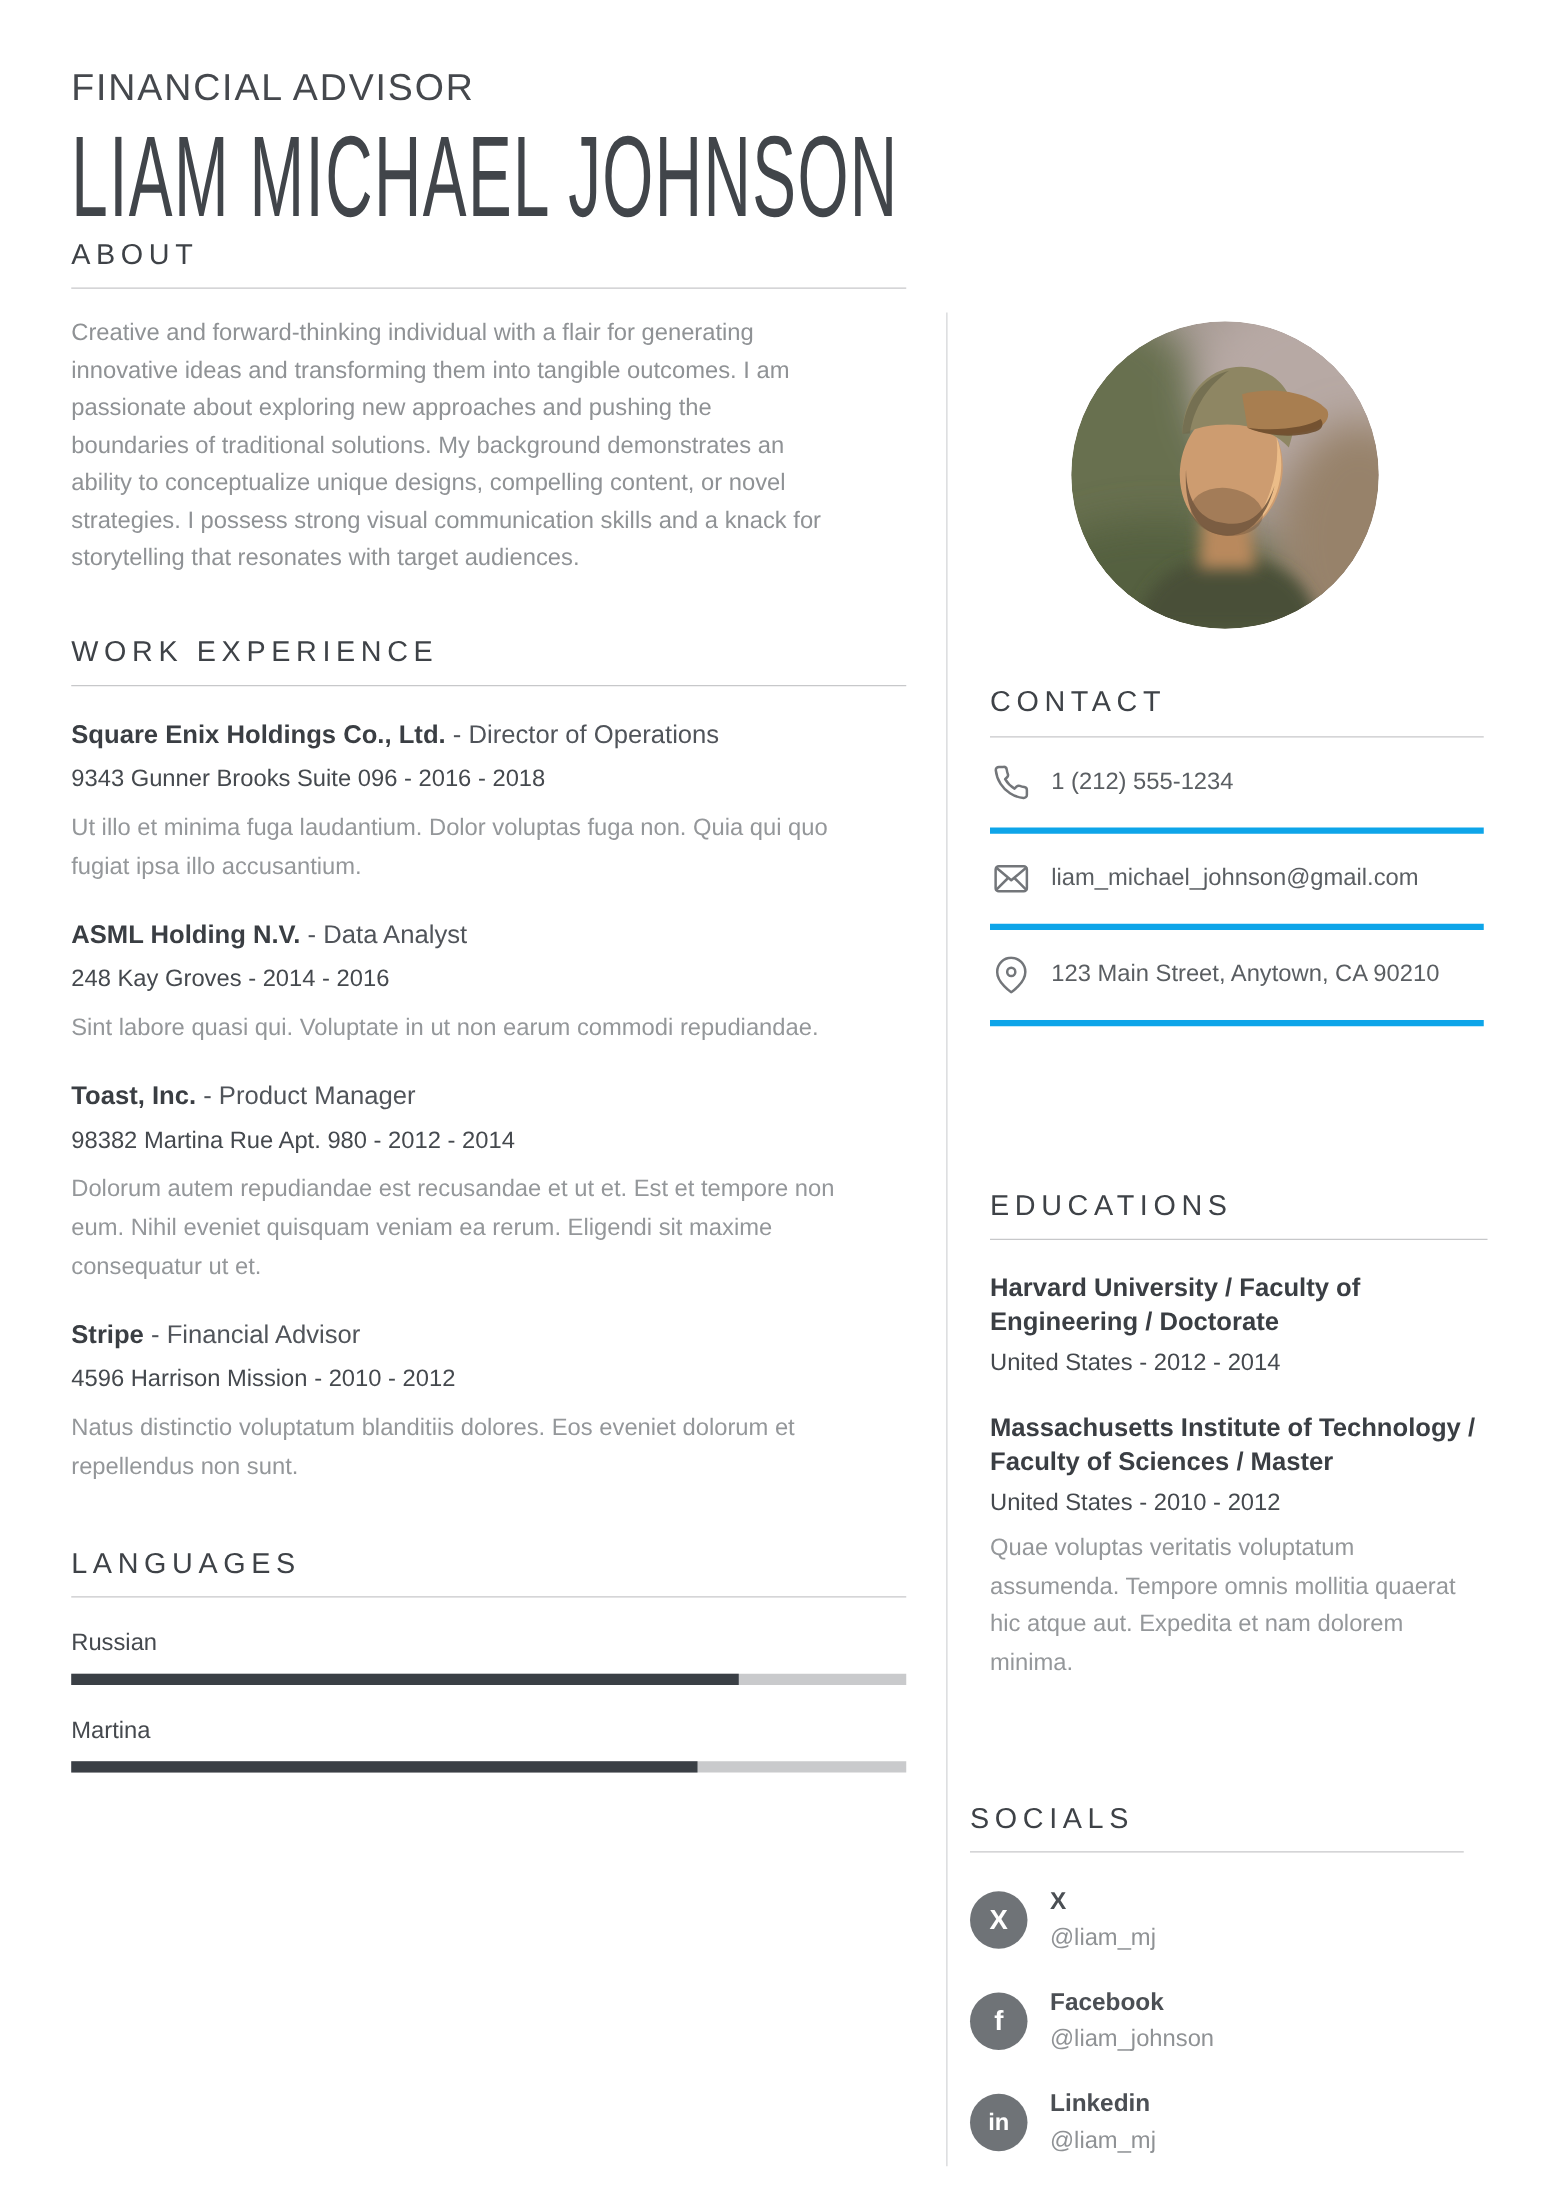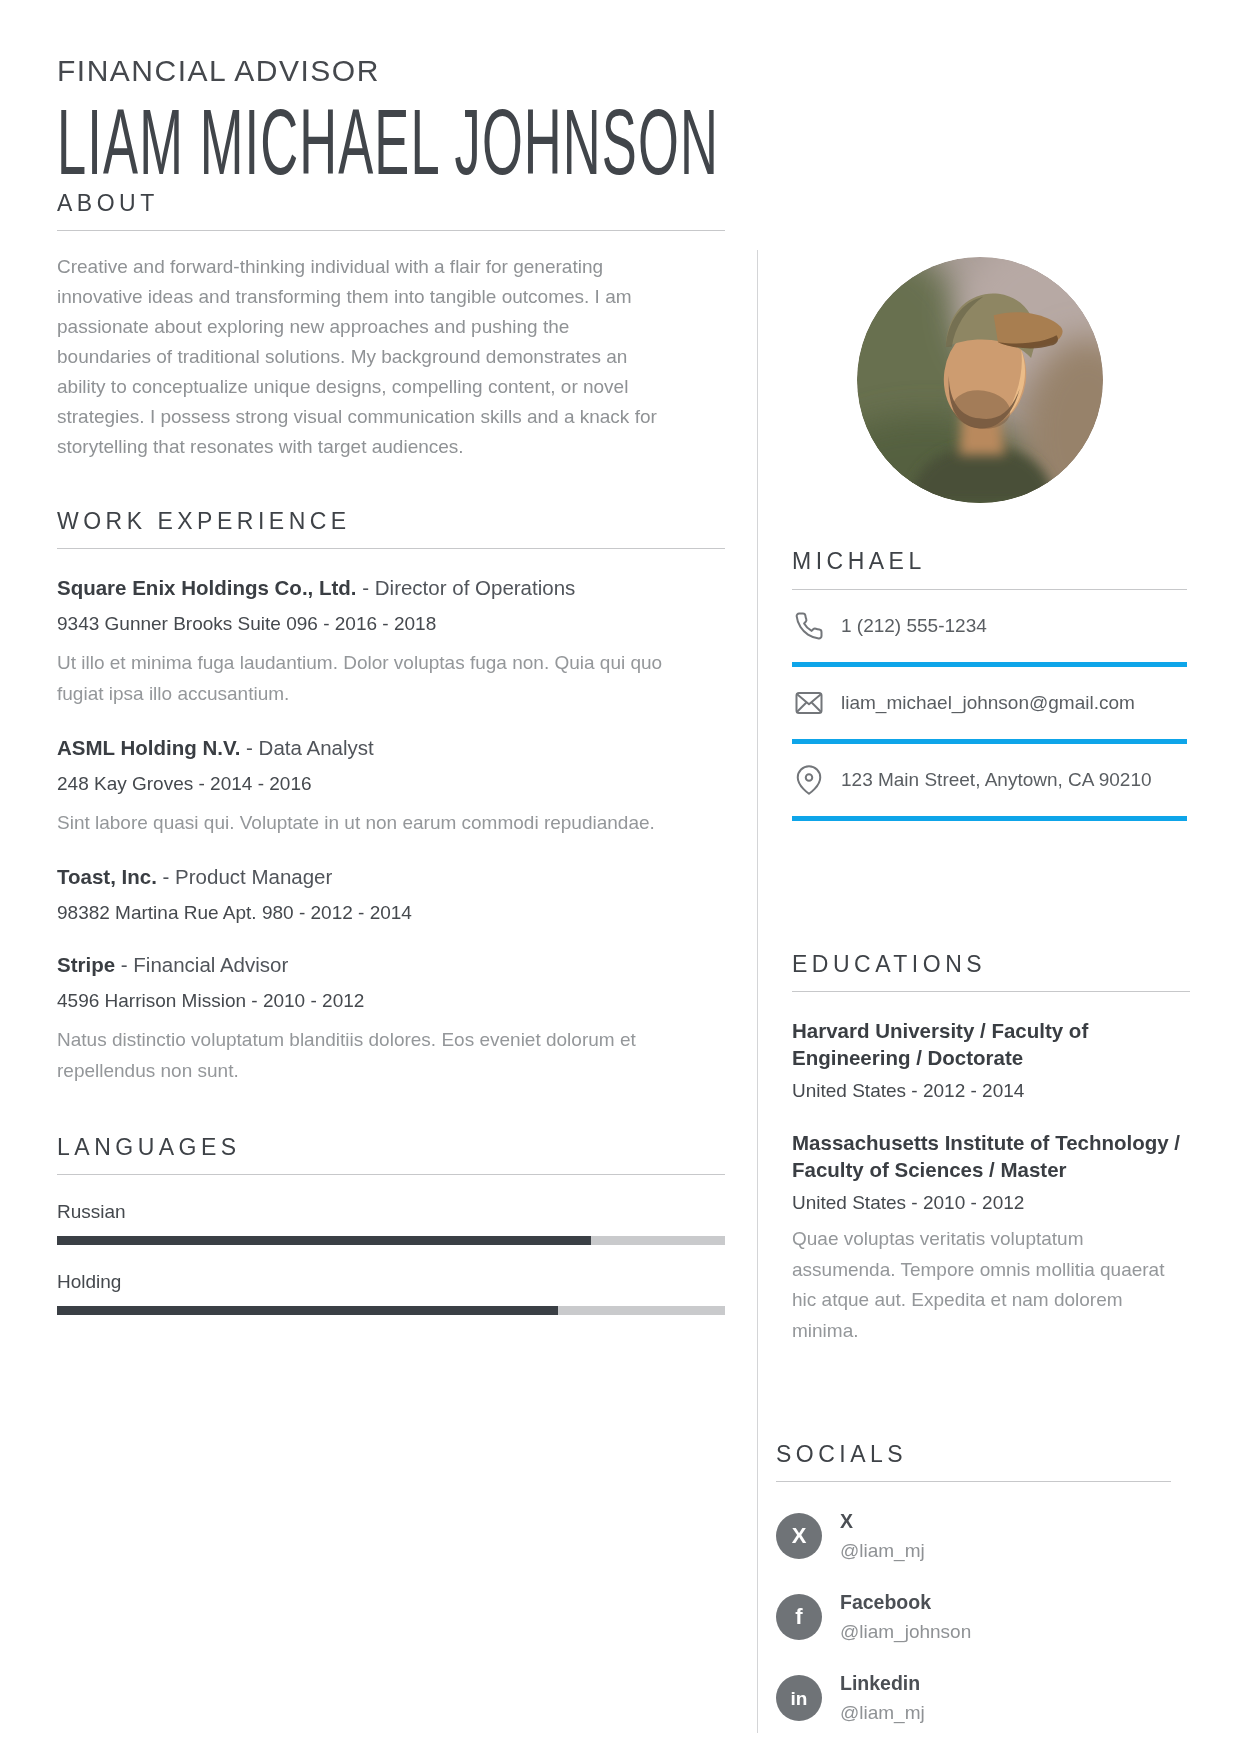--- a/index.html
+++ b/index.html
@@ -114,20 +114,21 @@
         <div class="job-desc">Sint labore quasi qui. Voluptate in ut non earum commodi repudiandae.</div>
       </div>
 
       <div class="job">
         <div class="job-title">
           <span class="job-company">Toast, Inc.</span>
           <span class="job-sep">-</span>
           <span class="job-role">Product Manager</span>
         </div>
         <div class="job-meta">98382 Martina Rue Apt. 980 - 2012 - 2014</div>
+        <div class="job-desc">Dolorum autem repudiandae est recusandae et ut et. Est et tempore non eum. Nihil eveniet quisquam veniam ea rerum. Eligendi sit maxime consequatur ut et.</div>
       </div>
 
       <div class="job">
         <div class="job-title">
           <span class="job-company">Stripe</span>
           <span class="job-sep">-</span>
           <span class="job-role">Financial Advisor</span>
         </div>
         <div class="job-meta">4596 Harrison Mission - 2010 - 2012</div>
         <div class="job-desc">Natus distinctio voluptatum blanditiis dolores. Eos eveniet dolorum et repellendus non sunt.</div>
@@ -139,21 +140,21 @@
       <hr class="rule">
 
       <div class="lang-item">
         <div class="lang-label">Russian</div>
         <div class="bar">
           <div class="bar-fill" style="width: 80%;"></div>
         </div>
       </div>
 
       <div class="lang-item">
-        <div class="lang-label">Holding</div>
+        <div class="lang-label">Martina</div>
         <div class="bar">
           <div class="bar-fill" style="width: 75%;"></div>
         </div>
       </div>
     </section>
   </div>
 
   <div class="divider-v"></div>
 
   <div class="photo">
@@ -185,21 +186,21 @@
           <path d="M85 96 C81 54 108 36 130 36 C156 36 173 55 173 80 L171 95 C150 77 110 80 85 96 Z" fill="#8e8663"></path>
           <path d="M85 96 C83 70 95 49 115 41 C100 55 91 75 91 95 Z" fill="#6f6a4d" opacity="0.8"></path>
           <path d="M128 58 C156 46 186 51 197 61 C201 66 197 74 189 78 C172 86 150 88 136 84 Z" fill="#a87e50"></path>
           <path d="M136 84 C160 84 183 77 193 69 C197 73 195 78 189 80 C172 88 150 88 136 84 Z" fill="#6e4e2e" opacity="0.9"></path>
         </g>
       </g>
     </svg>
   </div>
 
   <section class="contact">
-    <h2 class="section-heading">MICHAEL</h2>
+    <h2 class="section-heading">CONTACT</h2>
     <hr class="rule" style="margin-bottom:0;">
 
     <div class="contact-row">
       <span class="c-icon">
         <svg viewBox="0 0 24 24">
             <path d="M22 16.92v3a2 2 0 0 1-2.18 2 19.79 19.79 0 0 1-8.63-3.07 19.5 19.5 0 0 1-6-6 19.79 19.79 0 0 1-3.07-8.67A2 2 0 0 1 4.11 2h3a2 2 0 0 1 2 1.72 12.84 12.84 0 0 0 .7 2.81 2 2 0 0 1-.45 2.11L8.09 9.91a16 16 0 0 0 6 6l1.27-1.27a2 2 0 0 1 2.11-.45 12.84 12.84 0 0 0 2.81.7A2 2 0 0 1 22 16.92z"></path>
           </svg>
       </span>
       <span class="contact-text">1 (212) 555-1234</span>
     </div>

